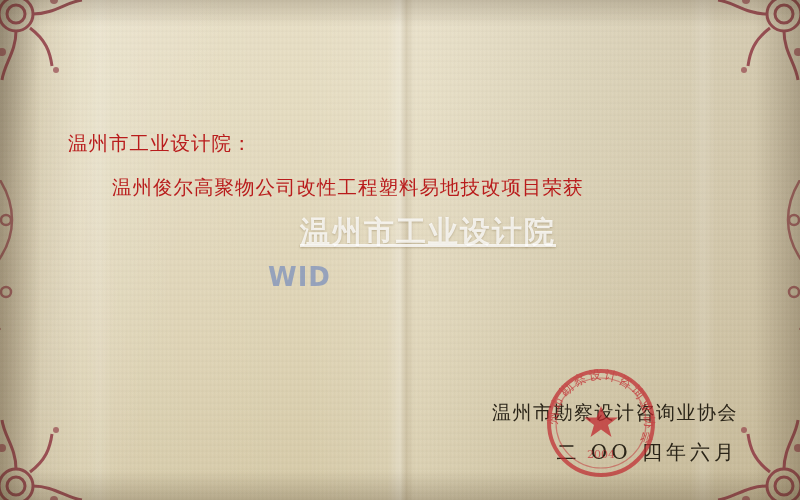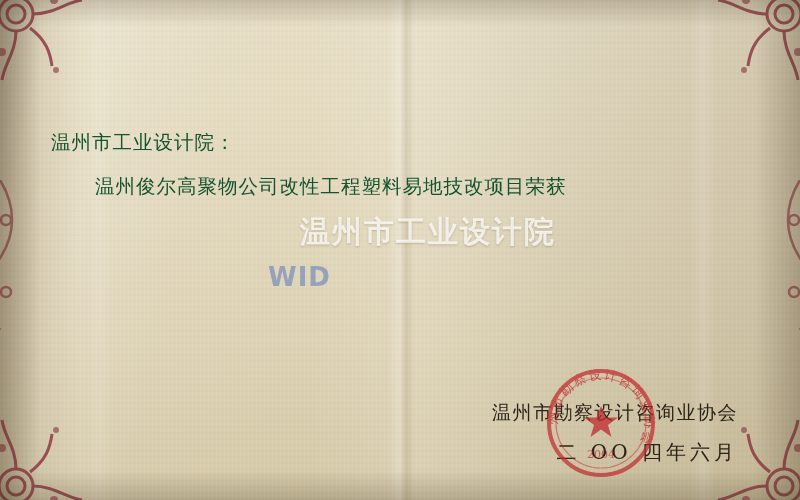--- a/index.html
+++ b/index.html
@@ -78,25 +78,25 @@
     color: #8f7226;
     background: linear-gradient(180deg, #c9a33a 0%, #9b7a1f 40%, #d8bc62 62%, #806017 100%);
     -webkit-background-clip: text;
     background-clip: text;
     -webkit-text-fill-color: transparent;
     text-shadow: 0 1px 0 rgba(255,255,255,0.25);
   }
 
   .body-text {
     position: absolute;
-    left: 51px;
+    left: 68px;
     right: 60px;
     top: 122px;
-    font-family: Liberation Mono, monospace;
-    color: #14532d;
+    font-family: Liberation Serif, serif;
+    color: #b91c1c;
     font-size: 19.5px;
     line-height: 44px;
     letter-spacing: 1px;
   }
   .line { white-space: nowrap; }
   .indent { padding-left: 44px; }
 
   .signature {
     position: absolute;
     right: 62px;
@@ -133,20 +133,21 @@
     font-weight: 700;
     white-space: nowrap;
   }
   .wm-main {
     left: 300px;
     top: 212px;
     font-size: 30px;
     color: rgba(255,255,255,0.78);
     text-shadow: 0 1px 2px rgba(120,100,60,0.35);
     letter-spacing: 2px;
+    text-decoration: underline;
   }
   .wm-sub {
     left: 330px;
     top: 248px;
     font-size: 14px;
     color: rgba(255,255,255,0.70);
     letter-spacing: 1px;
   }
   .wm-blue {
     left: 268px;

